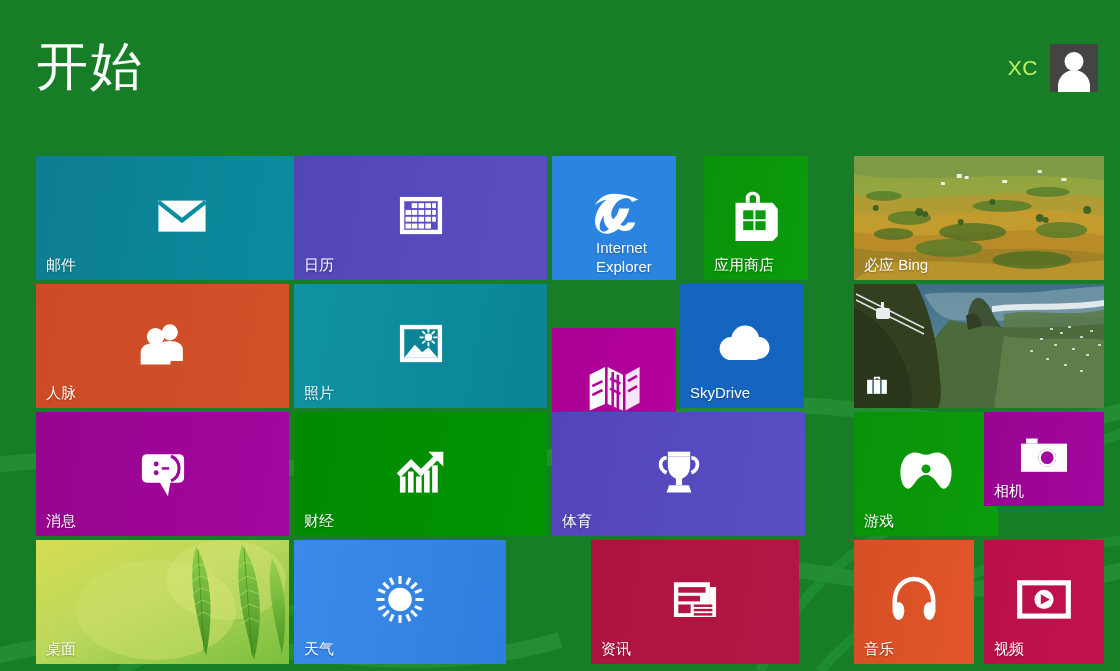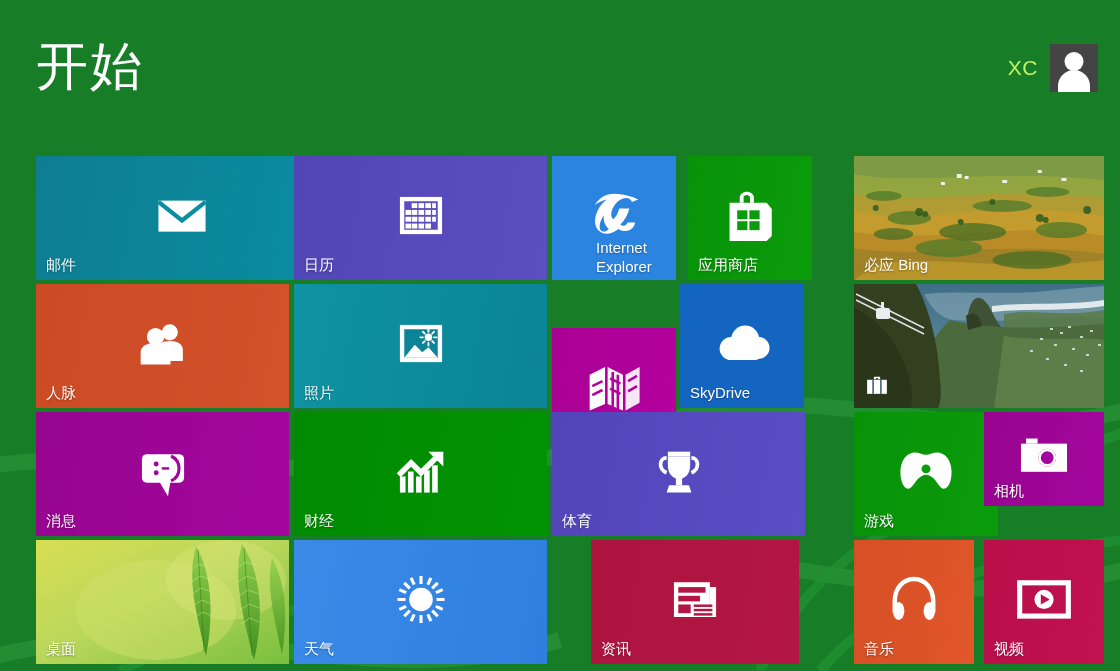--- a/index.html
+++ b/index.html
@@ -188,21 +188,21 @@
         <div class="tile-icon" style="color: rgb(43, 133, 224);">
           <svg width="64" height="64" viewBox="0 0 100 100">
             <g fill="#ffffff">
               <path d="M50 16c-13 0-24 7-30 18 6-5 13-8 19-9-9 6-16 17-18 28-2 10 1 19 8 23 8 5 19 2 28-5 4 3 9 4 13 3 7-1 12-6 13-13h-12c-1 3-3 5-6 5-2 0-4-1-5-2 7-7 12-16 14-25H58c-1 6-4 12-9 17-3-2-4-6-3-11 2-9 9-18 17-21 7-3 13-1 15 5l10-4C84 23 68 16 50 16zm-8 55c-3 3-7 5-10 4-4-1-5-6-4-12 1-4 3-9 6-13-1 8 2 16 8 21z"></path>
             </g>
           </svg>
         </div>
         <div class="tile-label two-line" style="bottom: 4px; margin-left: 34px;">Internet
 Explorer</div>
       </div>
-      <div class="tile" style="left: 652px; top: 0px; width: 124px; height: 124px; background: linear-gradient(100deg, rgb(8, 146, 8) 0%, rgb(11, 156, 11) 100%);">
+      <div class="tile" style="left: 668px; top: 0px; width: 104px; height: 124px; background: linear-gradient(100deg, rgb(8, 146, 8) 0%, rgb(11, 156, 11) 100%);">
         <div class="tile-icon" style="color: rgb(11, 156, 11);">
           <svg width="64" height="64" viewBox="0 0 100 100">
             <g fill="#ffffff">
               <path d="M34 22c0-5 5-9 11-9s11 4 11 9v8h-6v-8c0-2-2-4-5-4s-5 2-5 4v8h-6z"></path>
               <path d="M18 30h58l8 10v42l-8 8H18z"></path>
             </g>
             <g fill="currentColor">
               <rect x="30" y="42" width="16" height="14"></rect>
               <rect x="49" y="42" width="16" height="14"></rect>
               <rect x="30" y="59" width="16" height="14"></rect>
@@ -371,21 +371,21 @@
             <path d="M212 50 L203 56"></path>
             <path d="M213 64 L204 70"></path>
             <path d="M214 78 L205 84"></path>
             <path d="M210 22 L221 26"></path>
             <path d="M211 36 L222 40"></path>
             <path d="M212 50 L223 54"></path>
             <path d="M213 64 L223 68"></path>
             <path d="M214 78 L223 82"></path>
           </g>
         </svg><div class="tile-label">桌面</div></div>
-      <div class="tile" style="left: 258px; top: 384px; width: 253px; height: 124px; background: linear-gradient(100deg, rgb(59, 138, 232) 0%, rgb(47, 127, 224) 100%);">
+      <div class="tile" style="left: 258px; top: 384px; width: 212px; height: 124px; background: linear-gradient(100deg, rgb(59, 138, 232) 0%, rgb(47, 127, 224) 100%);">
         <div class="tile-icon" style="color: rgb(47, 127, 224);">
           <svg width="62" height="62" viewBox="0 0 100 100">
             <circle cx="50" cy="50" r="19" fill="#ffffff"></circle>
             <g stroke="#ffffff" stroke-width="5" stroke-linecap="butt">
               <line x1="50" y1="12" x2="50" y2="25"></line>
               <line x1="50" y1="75" x2="50" y2="88"></line>
               <line x1="12" y1="50" x2="25" y2="50"></line>
               <line x1="75" y1="50" x2="88" y2="50"></line>
               <line x1="23" y1="23" x2="32" y2="32"></line>
               <line x1="68" y1="68" x2="77" y2="77"></line>

